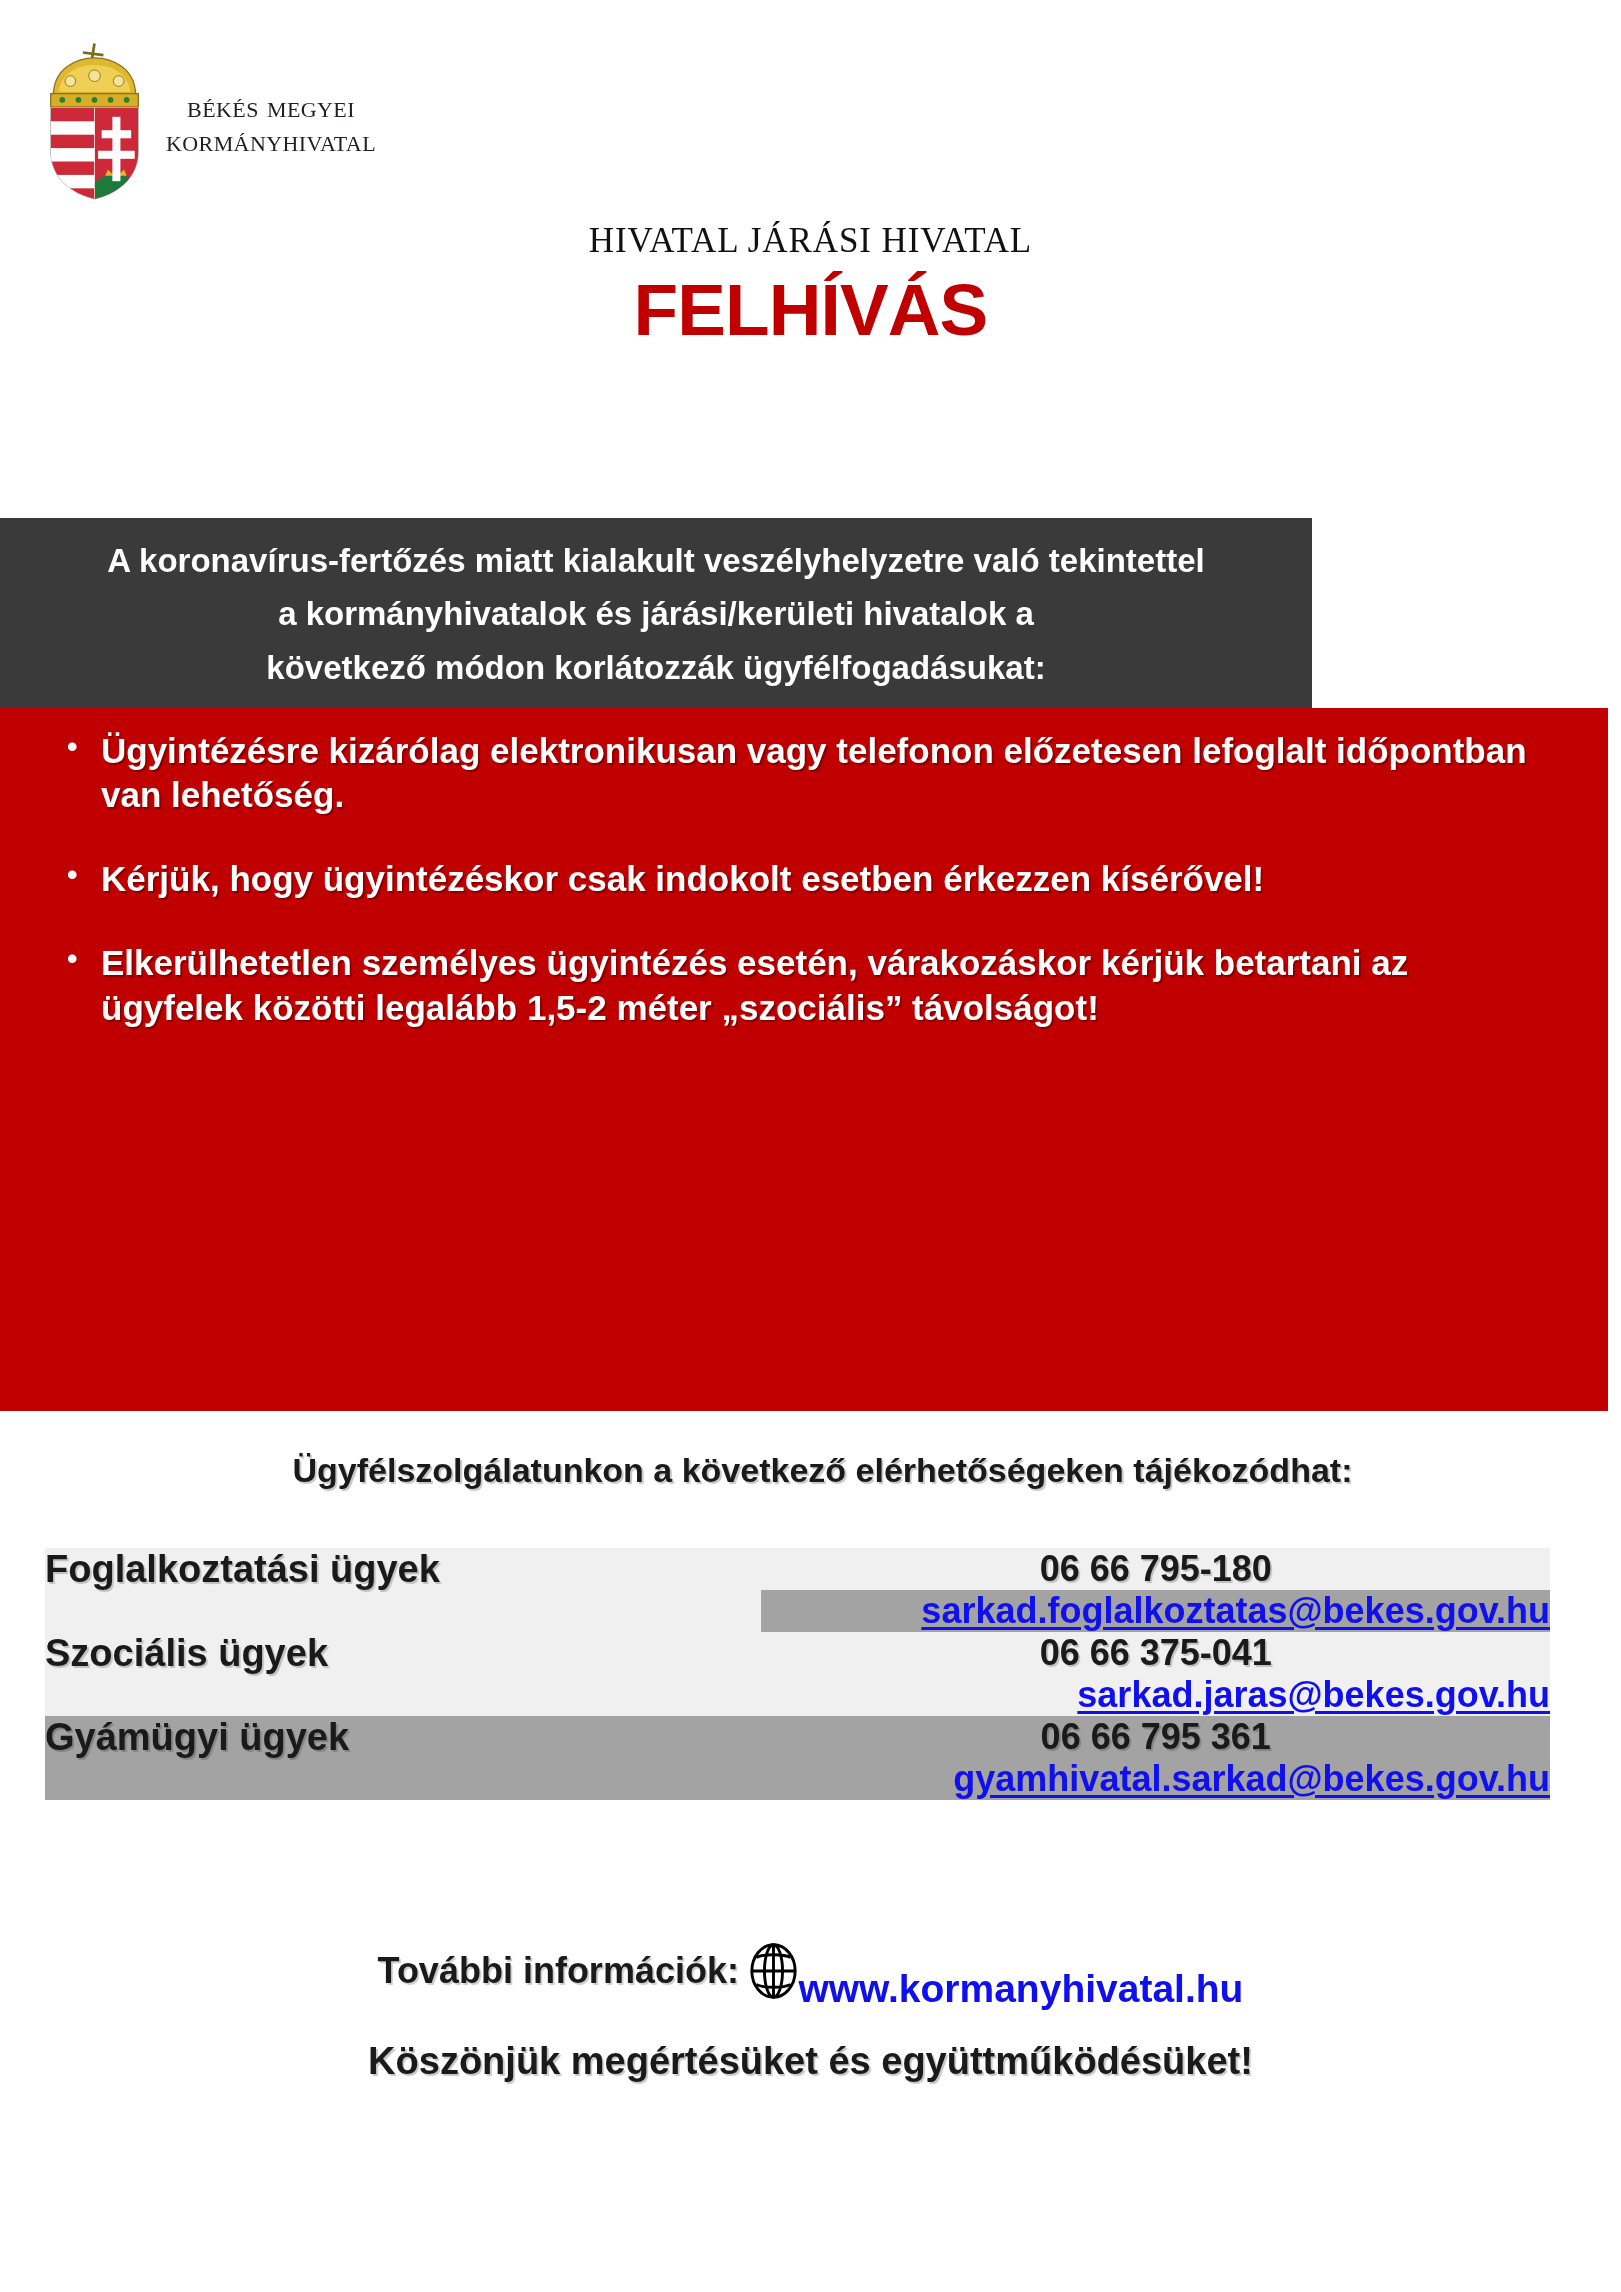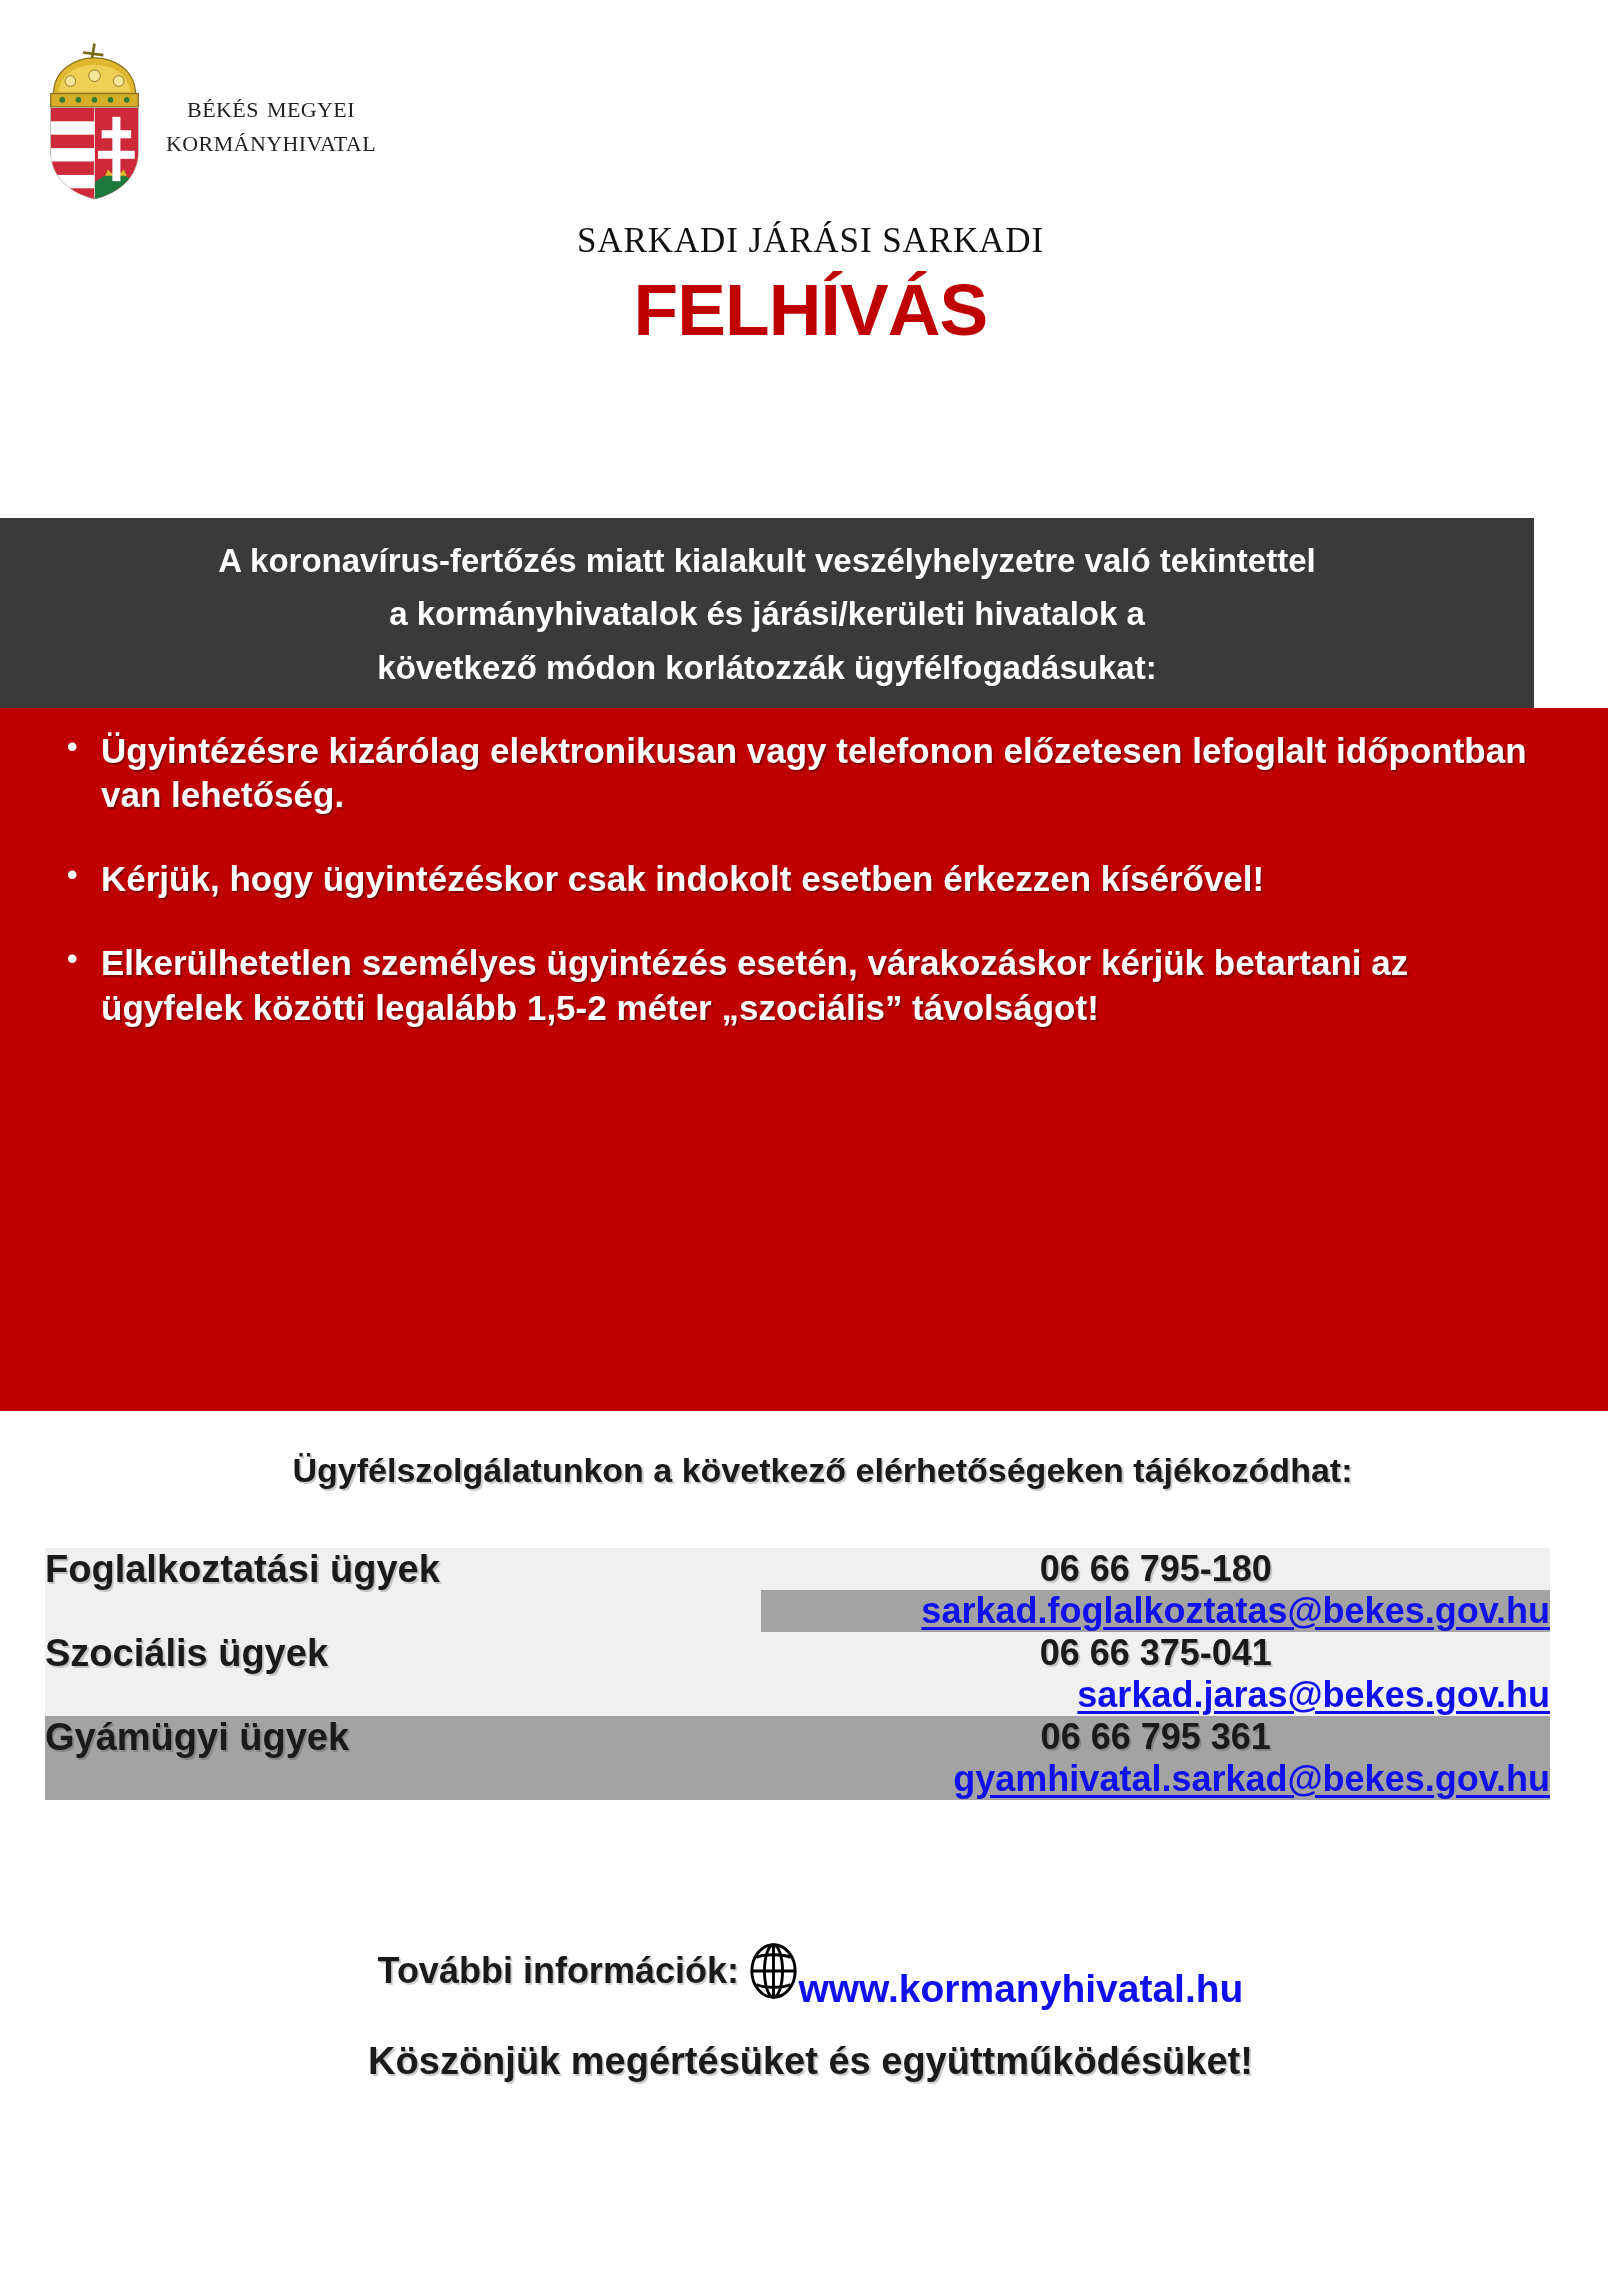--- a/index.html
+++ b/index.html
@@ -70,21 +70,21 @@
     color: #C00000;
     letter-spacing: -0.9px;
     line-height: 1.0;
   }
 
   
   .gray-banner {
     position: absolute;
     left: 0;
     top: 518px;
-    width: 1534px;
+    width: 1312px;
     height: 190px;
     background: #3A3A3A;
     box-sizing: border-box;
     padding: 16px 107px 0 107px;
   }
   .gray-banner p {
     margin: 0;
     text-align: center;
     color: #ffffff;
     font-size: 33px;
@@ -287,21 +287,21 @@
       <rect x="88" y="103" width="33" height="9" fill="#ffffff"></rect>
       <rect x="84" y="126" width="41" height="9" fill="#ffffff"></rect>
     </g>
   </svg>
   <div class="logo-text">
     <span class="logo-line1">Békés Megyei</span>
     <span class="logo-line2">Kormányhivatal</span>
   </div>
 </div>
 
-<div class="office-name">SARKADI JÁRÁSI SARKADI</div>
+<div class="office-name">HIVATAL JÁRÁSI HIVATAL</div>
 <div class="felhivas">FELHÍVÁS</div>
 
 <div class="gray-banner">
   <p>A koronavírus-fertőzés miatt kialakult veszélyhelyzetre való tekintettel</p>
   <p>a kormányhivatalok és járási/kerületi hivatalok a</p>
   <p>következő módon korlátozzák ügyfélfogadásukat:</p>
 </div>
 
 <div class="red-band">
   <ul>

